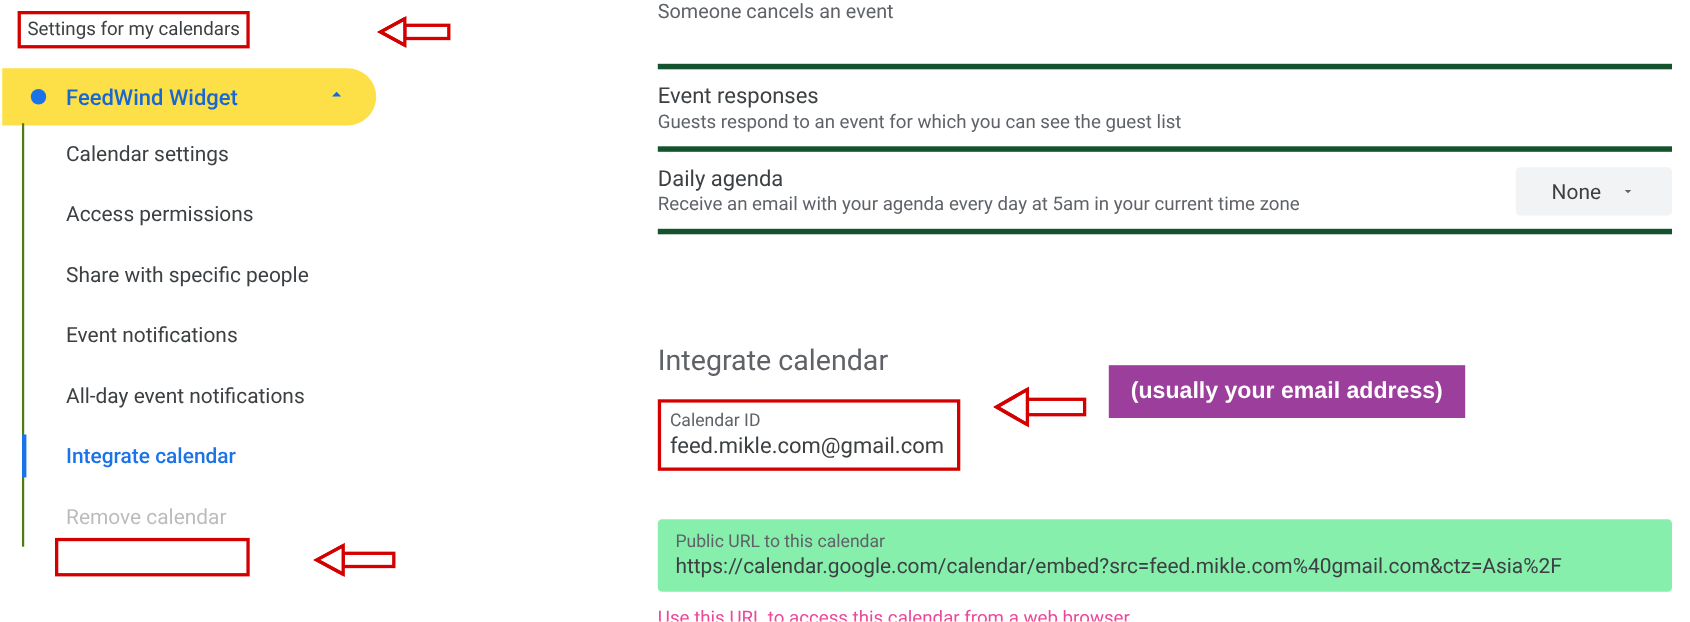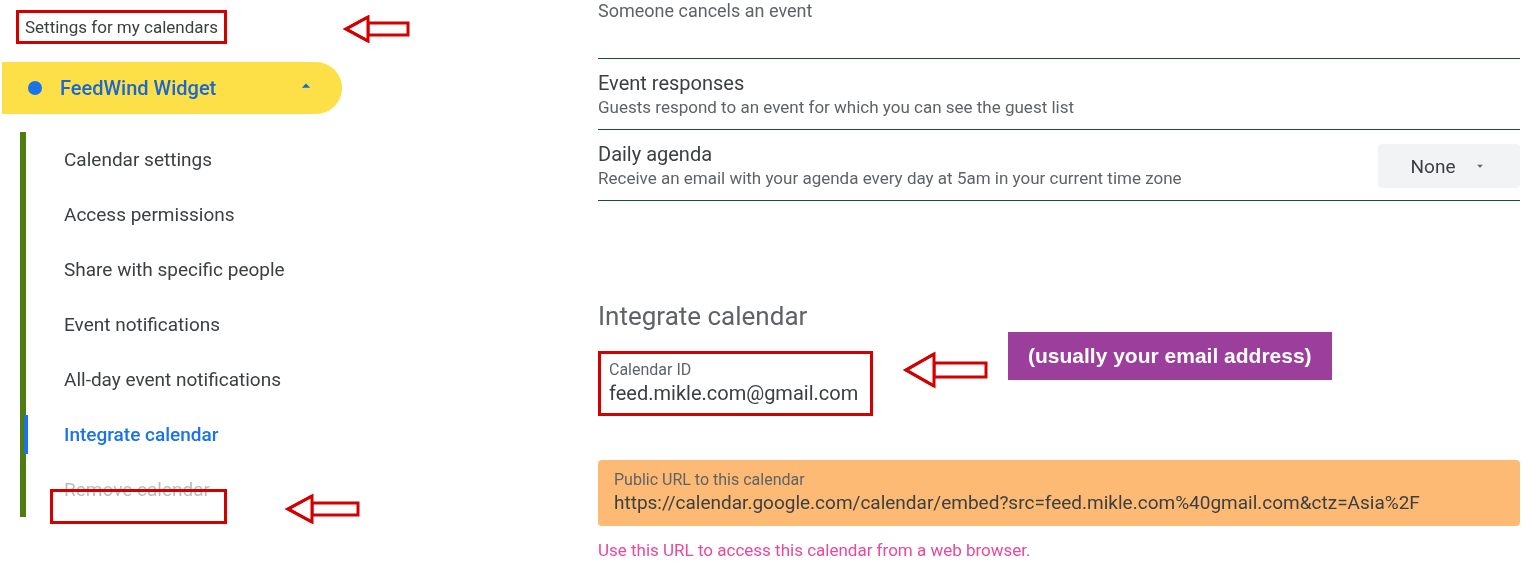--- a/index.html
+++ b/index.html
@@ -29,22 +29,22 @@
   .calendar-chip .dot {
     width: 14px; height: 14px; border-radius: 50%;
     background: #1a73e8; margin-right: 18px;
   }
   .calendar-chip .label { color: #1967d2; font-size: 20px; font-weight: 500; flex: 1; }
   .calendar-chip .chevron {
     margin-right: 26px; color: #1967d2;
   }
 
   .subnav {
-    position: absolute; left: 20px; top: 132px; width: 320px;
-    border-left: 6px solid #4d7c0f;
+    position: absolute; left: 20px; top: 112px; width: 320px;
+    border-left: 2px solid #4d7c0f;
   }
   .subnav .item {
     display: block;
     padding: 16px 0 16px 38px;
     font-size: 19px;
     color: #3c4043;
     cursor: pointer;
     white-space: nowrap;
   }
   .subnav .item.active {
@@ -61,21 +61,21 @@
     position: absolute; left: 50px; top: 489px;
     border: 3px solid #d40000;
     padding: 2px 8px 4px 8px; pointer-events: none;
   }
   .integrate-box-inner { visibility: hidden; font-size: 19px; font-weight:500; }
 
   
   .main { position: absolute; left: 598px; top: 0; right: 16px; }
 
   .setting-row {
-    border-bottom: 1px solid #14532d;
+    border-bottom: 5px solid #14532d;
     padding: 12px 0 12px 0;
     display: flex; align-items: flex-start;
   }
   .setting-row:first-child { padding-top: 0; }
   .setting-text { flex: 1; padding-right: 20px; }
   .setting-title { font-size: 20px; color: #3c4043; margin-bottom: 2px; }
   .setting-desc  { font-size: 17px; color: #5f6368; }
   .dropdown {
     background: #f1f3f4; border-radius: 4px;
     height: 44px; min-width: 142px;
@@ -95,21 +95,21 @@
   .cal-id-box {
     border: 3px solid #d40000;
     padding: 6px 12px 8px 8px;
     display: inline-block;
   }
   .cal-id-label { font-size: 16px; color: #5f6368; margin-bottom: 2px; }
   .cal-id-value { font-size: 20px; color: #3c4043; }
 
   .public-url-box {
     margin-top: 44px;
-    background: #fdba74;
+    background: #86efac;
     border-radius: 4px;
     padding: 10px 16px 12px 16px;
     overflow: hidden;
     white-space: nowrap;
   }
   .public-url-label { font-size: 16px; color: #5f6368; margin-bottom: 2px; }
   .public-url-value { font-size: 19px; color: #3c4043; }
 
   .url-hint { font-size: 17px; color: #ec4899; margin-top: 14px; }
 

